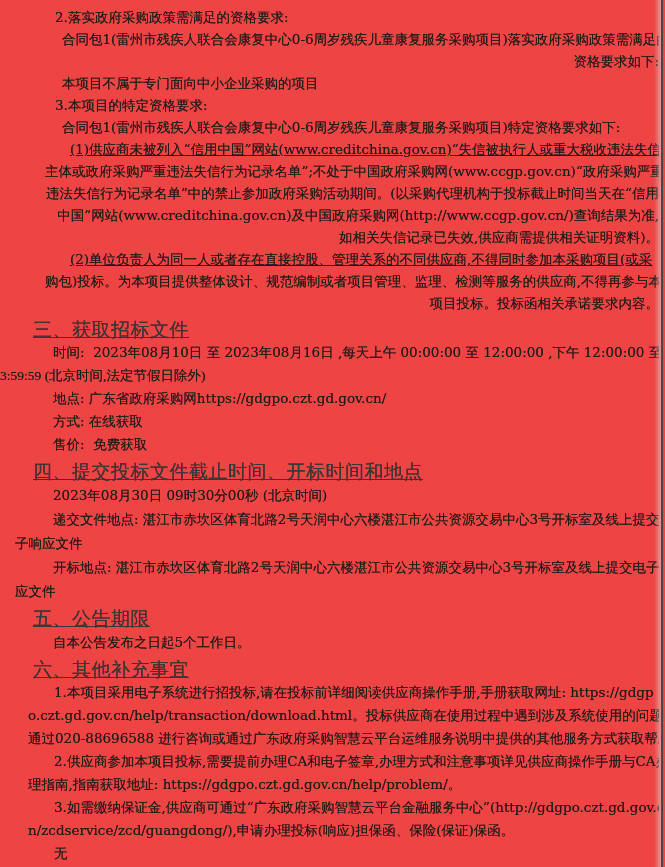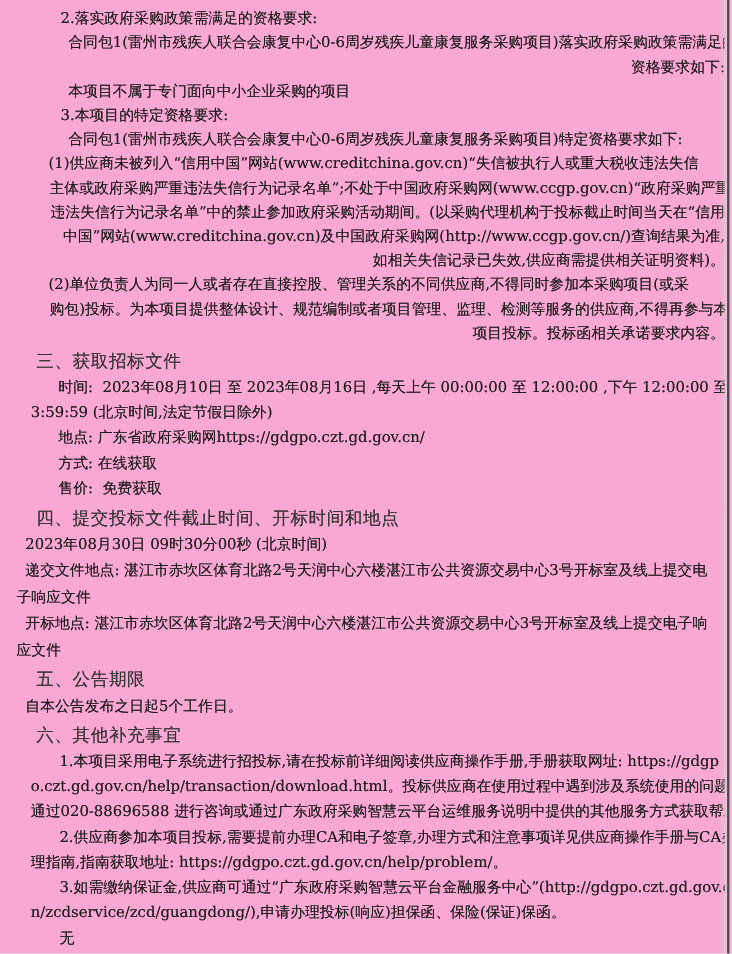--- a/index.html
+++ b/index.html
@@ -5,21 +5,21 @@
   html,body{margin:0;padding:0;}
   body{
     width:665px;height:867px;
     background:#ffffff;
     overflow:hidden;
     position:relative;
     font-family:"DejaVu Serif","Liberation Serif",serif;
   }
   .page{
     position:absolute;inset:0;
-    background:#f9a8d4;
+    background:#ef4444;
   }
   .edge-line{
     position:absolute;top:0;bottom:0;right:2px;width:2px;
     background:#474747;
   }
   .edge-soft{
     position:absolute;top:0;bottom:0;right:4px;width:7px;
     background:linear-gradient(to left,#d9d9d9,rgba(255,255,255,0));
     opacity:.55;
   }
@@ -28,34 +28,35 @@
     color:#1c1c1c;
     font-size:13.5px;
     white-space:pre;
     text-shadow:0 0 .5px rgba(10,10,10,.6);
   }
   .ln{overflow:hidden;}
   
   .h{
     margin:3px 0 0 33px;
     line-height:24px;
-    font-size:16px;
+    font-size:19px;
     color:#383838;
     letter-spacing:.5px;
+    text-decoration:underline;
   }
   
   .p1i1{margin-left:55px;line-height:22px;}
   .p1i2{margin-left:62px;line-height:22px;}
-  .p1i2p{margin-left:44px;line-height:22px;}
+  .p1i2p{margin-left:70px;line-height:22px;text-decoration:underline;}
   .p1f{margin-left:45px;line-height:22px;text-align:right;}
   
   .t1{margin-left:53px;line-height:23px;}
-  .t1f{margin-left:28px;line-height:23px;}
+  .t1f{line-height:23px;font-family:Liberation Serif, serif;}
   
-  .m1{margin-left:23px;line-height:24px;}
+  .m1{margin-left:53px;line-height:24px;}
   .mf{margin-left:15px;line-height:24px;}
   
   .s1{margin-left:54px;line-height:23px;}
   .sf{margin-left:28px;line-height:23px;}
 </style>
 </head>
 <body>
 
 <div class="page">
   <div class="content"><div class="ln p1i1">2.落实政府采购政策需满足的资格要求:</div><div class="ln p1i2">合同包1(雷州市残疾人联合会康复中心0-6周岁残疾儿童康复服务采购项目)落实政府采购政策需满足的</div><div class="ln p1f">资格要求如下:</div><div class="ln p1i2">本项目不属于专门面向中小企业采购的项目</div><div class="ln p1i1">3.本项目的特定资格要求:</div><div class="ln p1i2">合同包1(雷州市残疾人联合会康复中心0-6周岁残疾儿童康复服务采购项目)特定资格要求如下:</div><div class="ln p1i2p">(1)供应商未被列入“信用中国”网站(www.creditchina.gov.cn)“失信被执行人或重大税收违法失信</div><div class="ln p1f">主体或政府采购严重违法失信行为记录名单”;不处于中国政府采购网(www.ccgp.gov.cn)“政府采购严重</div><div class="ln p1f">违法失信行为记录名单”中的禁止参加政府采购活动期间。(以采购代理机构于投标截止时间当天在“信用</div><div class="ln p1f">中国”网站(www.creditchina.gov.cn)及中国政府采购网(http://www.ccgp.gov.cn/)查询结果为准,</div><div class="ln p1f">如相关失信记录已失效,供应商需提供相关证明资料)。</div><div class="ln p1i2p">(2)单位负责人为同一人或者存在直接控股、管理关系的不同供应商,不得同时参加本采购项目(或采</div><div class="ln p1f">购包)投标。为本项目提供整体设计、规范编制或者项目管理、监理、检测等服务的供应商,不得再参与本</div><div class="ln p1f">项目投标。投标函相关承诺要求内容。</div><div class="ln h">三、获取招标文件</div><div class="ln t1">时间:  2023年08月10日 至 2023年08月16日 ,每天上午 00:00:00 至 12:00:00 ,下午 12:00:00 至 2</div><div class="ln t1f">3:59:59 (北京时间,法定节假日除外)</div><div class="ln t1">地点: 广东省政府采购网https://gdgpo.czt.gd.gov.cn/</div><div class="ln t1">方式: 在线获取</div><div class="ln t1">售价:  免费获取</div><div class="ln h">四、提交投标文件截止时间、开标时间和地点</div><div class="ln m1">2023年08月30日 09时30分00秒 (北京时间)</div><div class="ln m1">递交文件地点: 湛江市赤坎区体育北路2号天润中心六楼湛江市公共资源交易中心3号开标室及线上提交电</div><div class="ln mf">子响应文件</div><div class="ln m1">开标地点: 湛江市赤坎区体育北路2号天润中心六楼湛江市公共资源交易中心3号开标室及线上提交电子响</div><div class="ln mf">应文件</div><div class="ln h">五、公告期限</div><div class="ln m1">自本公告发布之日起5个工作日。</div><div class="ln h">六、其他补充事宜</div><div class="ln s1">1.本项目采用电子系统进行招投标,请在投标前详细阅读供应商操作手册,手册获取网址: https://gdgp</div><div class="ln sf">o.czt.gd.gov.cn/help/transaction/download.html。投标供应商在使用过程中遇到涉及系统使用的问题,可</div><div class="ln sf">通过020-88696588 进行咨询或通过广东政府采购智慧云平台运维服务说明中提供的其他服务方式获取帮助。</div><div class="ln s1">2.供应商参加本项目投标,需要提前办理CA和电子签章,办理方式和注意事项详见供应商操作手册与CA办</div><div class="ln sf">理指南,指南获取地址: https://gdgpo.czt.gd.gov.cn/help/problem/。</div><div class="ln s1">3.如需缴纳保证金,供应商可通过“广东政府采购智慧云平台金融服务中心”(http://gdgpo.czt.gd.gov.c</div><div class="ln sf">n/zcdservice/zcd/guangdong/),申请办理投标(响应)担保函、保险(保证)保函。</div><div class="ln s1">无</div></div>

